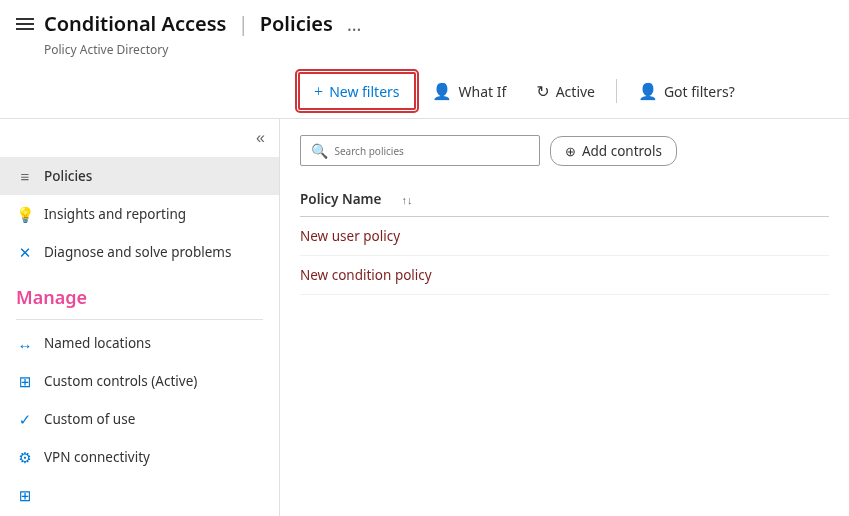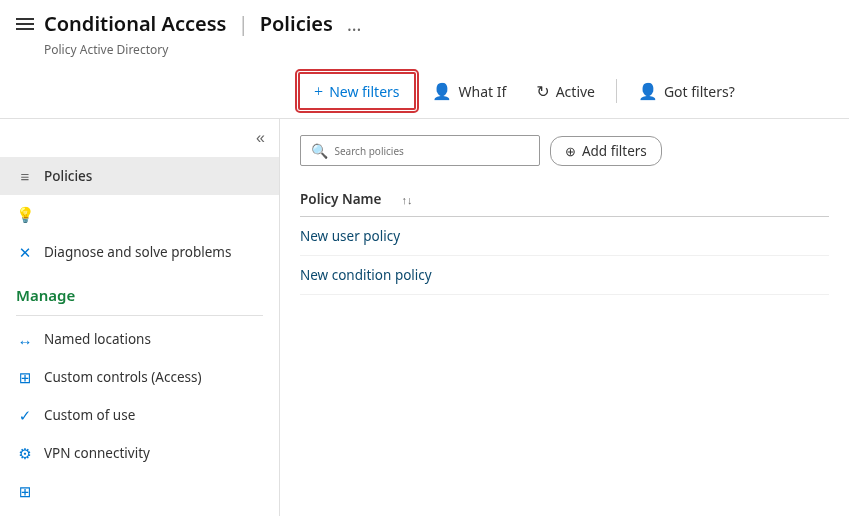--- a/index.html
+++ b/index.html
@@ -153,23 +153,23 @@
       font-weight: 500;
     }
     .sidebar-item .si-icon {
       width: 18px;
       text-align: center;
       font-size: 15px;
       flex-shrink: 0;
     }
     .sidebar-section {
       padding: 14px 16px 6px 16px;
-      font-size: 15px;
+      font-size: 18px;
       font-weight: 600;
-      color: #15803d;
+      color: #ec4899;
     }
     .sidebar-divider {
       height: 1px;
       background: #e0e0e0;
       margin: 4px 16px;
     }
 
     
     .content {
       flex: 1;
@@ -243,21 +243,21 @@
       color: #666;
     }
     .policy-row {
       display: flex;
       align-items: center;
       padding: 10px 0;
       border-bottom: 1px solid #f0f0f0;
       cursor: pointer;
     }
     .policy-link {
-      color: #0c4a6e;
+      color: #7f1d1d;
       font-size: 13.5px;
       text-decoration: none;
     }
 
     
     .icon-policies { color: #666; }
     .icon-insights { color: #7b3fb5; }
     .icon-diagnose { color: #0078d4; }
     .icon-named { color: #0078d4; }
     .icon-custom { color: #0078d4; }
@@ -311,36 +311,37 @@
     <div class="sidebar-collapse">
       <button class="collapse-btn">«</button>
     </div>
 
     <div class="sidebar-item active">
       <span class="si-icon icon-policies">≡</span>
       <span>Policies</span>
     </div>
     <div class="sidebar-item">
       <span class="si-icon icon-insights">💡</span>
+      <span>Insights and reporting</span>
     </div>
     <div class="sidebar-item">
       <span class="si-icon icon-diagnose">✕</span>
       <span>Diagnose and solve problems</span>
     </div>
 
     <div class="sidebar-section">Manage</div>
     <div class="sidebar-divider"></div>
 
     <div class="sidebar-item">
       <span class="si-icon icon-named">↔</span>
       <span>Named locations</span>
     </div>
     <div class="sidebar-item">
       <span class="si-icon icon-custom">⊞</span>
-      <span>Custom controls (Access)</span>
+      <span>Custom controls (Active)</span>
     </div>
     <div class="sidebar-item">
       <span class="si-icon icon-terms">✓</span>
       <span>Custom of use</span>
     </div>
     <div class="sidebar-item">
       <span class="si-icon icon-vpn">⚙</span>
       <span>VPN connectivity</span>
     </div>
     <div class="sidebar-item">
@@ -353,21 +354,21 @@
   </div>
 
   <div class="content">
     <div class="content-toolbar">
       <div class="search-box">
         <span class="search-icon-char">🔍</span>
         <input type="text" placeholder="Search policies" style="">
       </div>
       <button class="add-filters-btn">
         <span class="filter-icon">⊕</span>
-        <span>Add filters</span>
+        <span>Add controls</span>
       </button>
     </div>
 
     <div class="policy-table">
       <div class="policy-table-header">
         <div class="col-name">
           <span>Policy Name</span>
           <span class="sort-arrows">↑↓</span>
         </div>
       </div>

